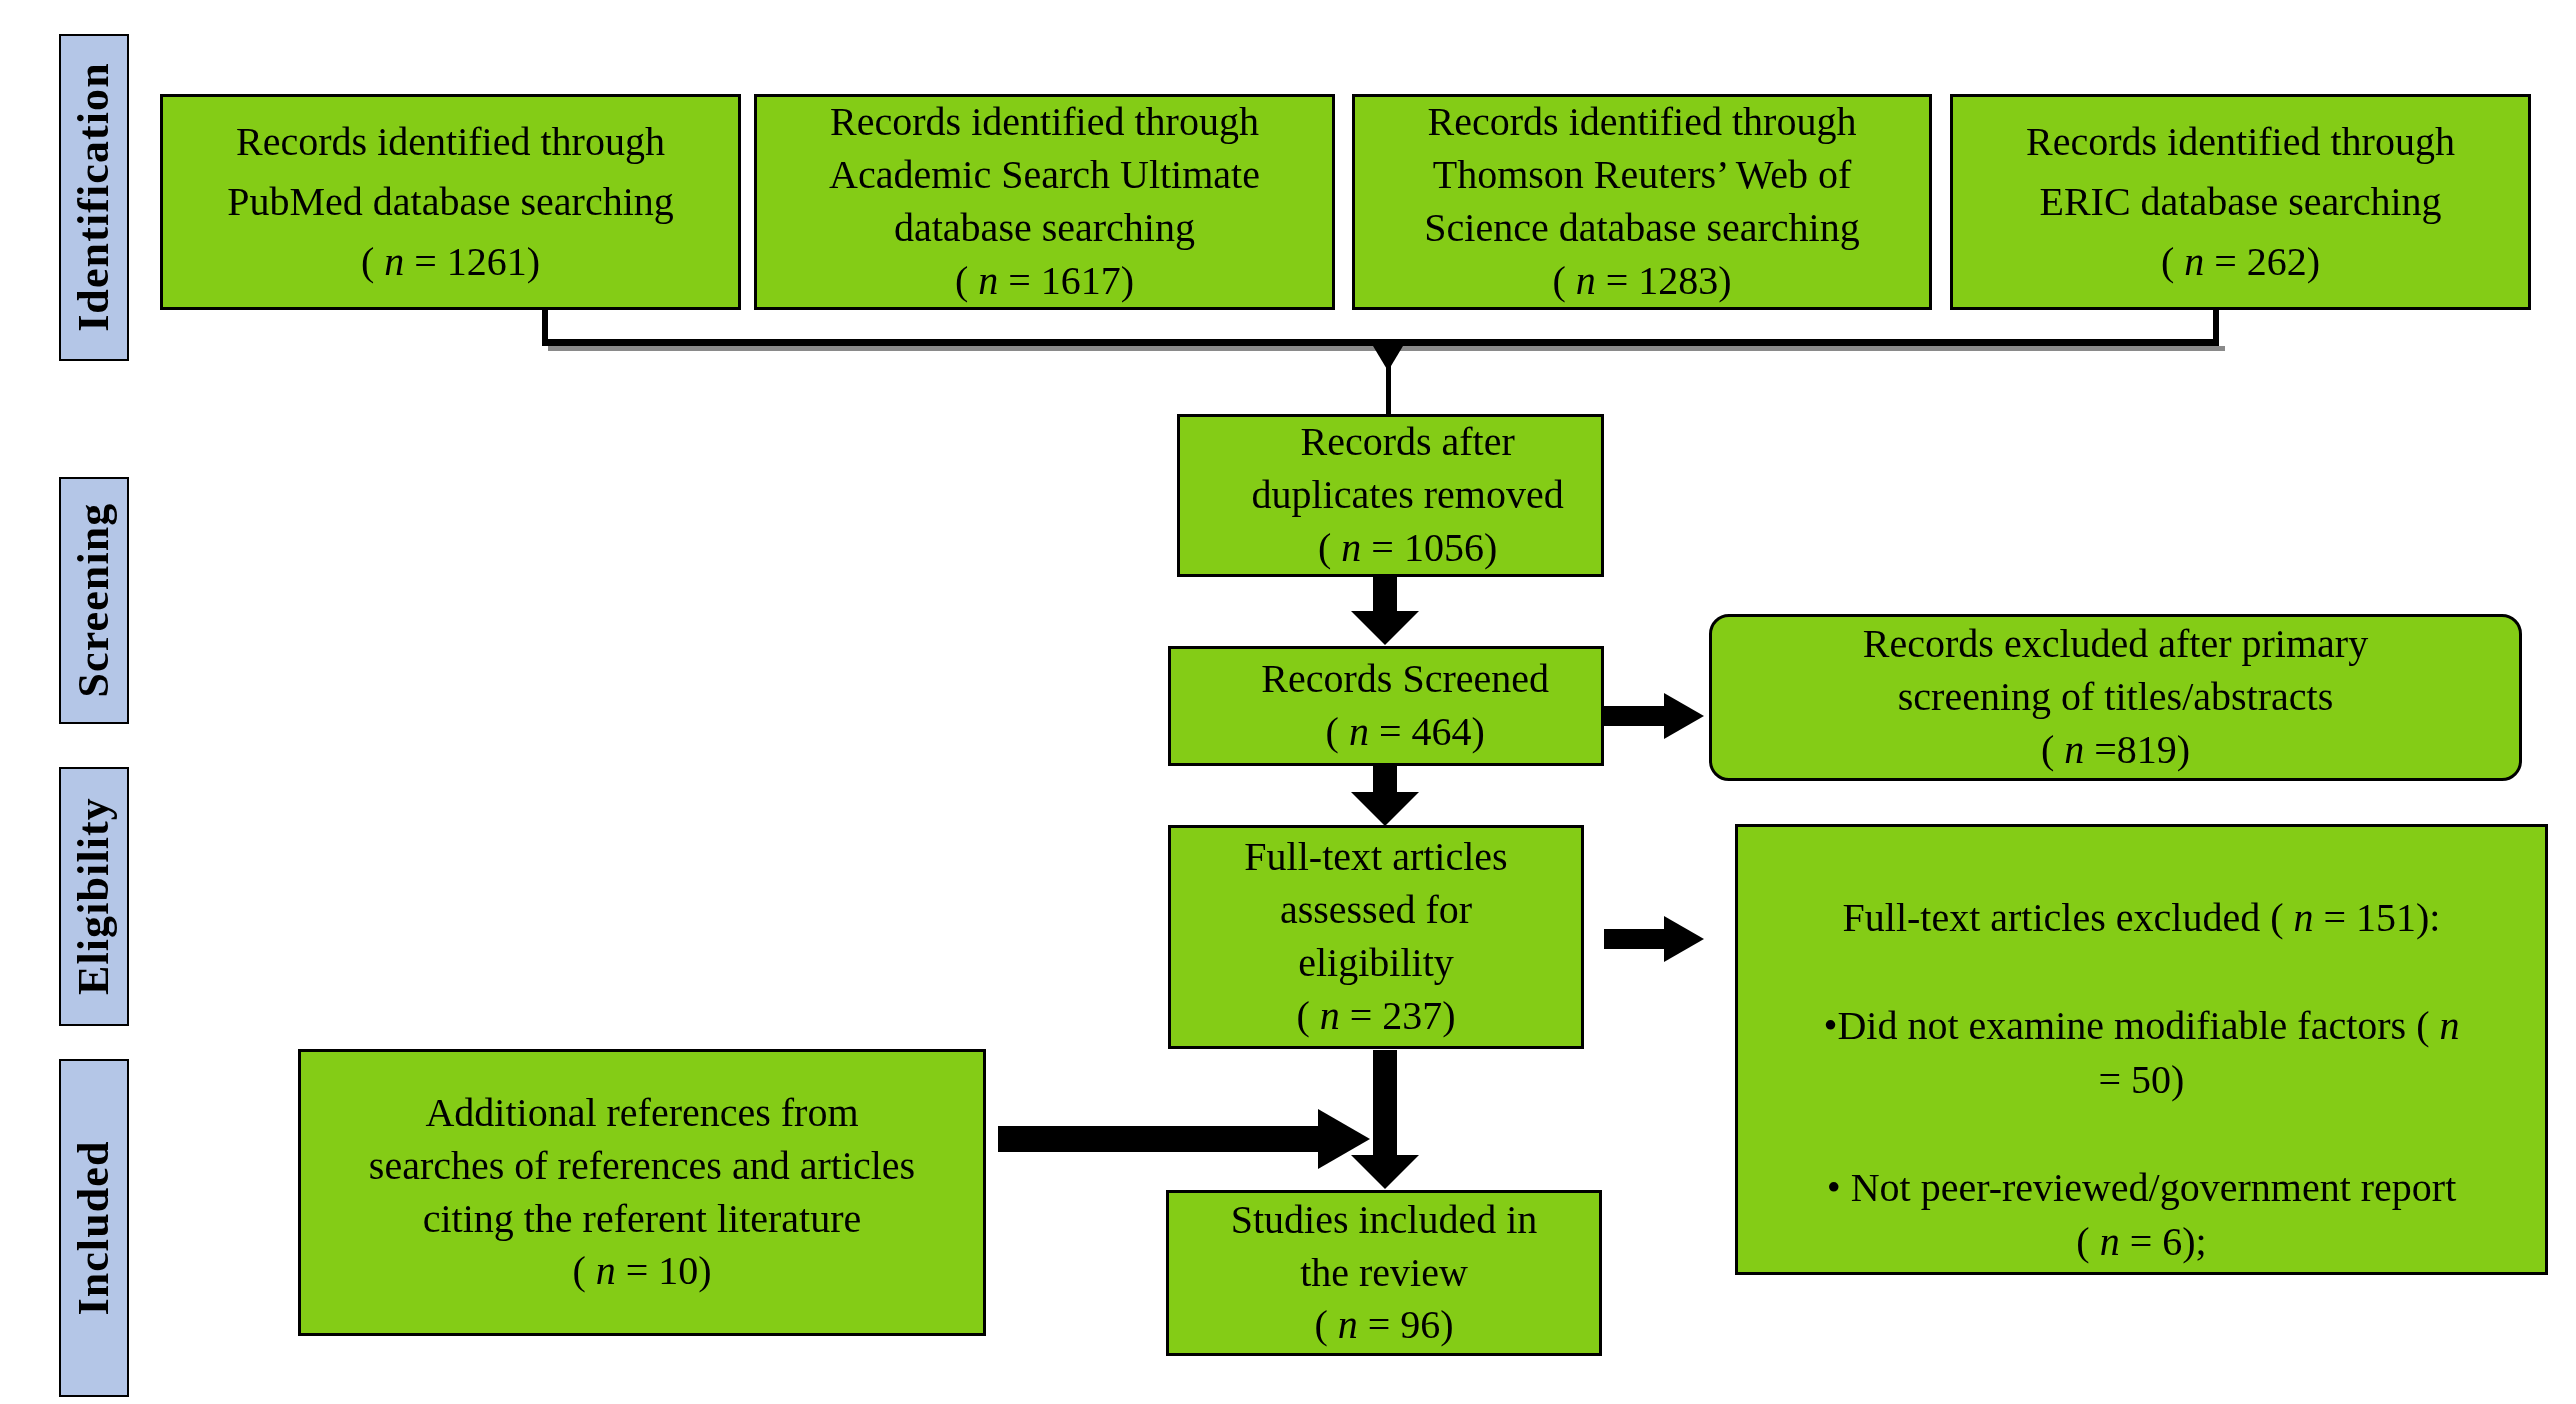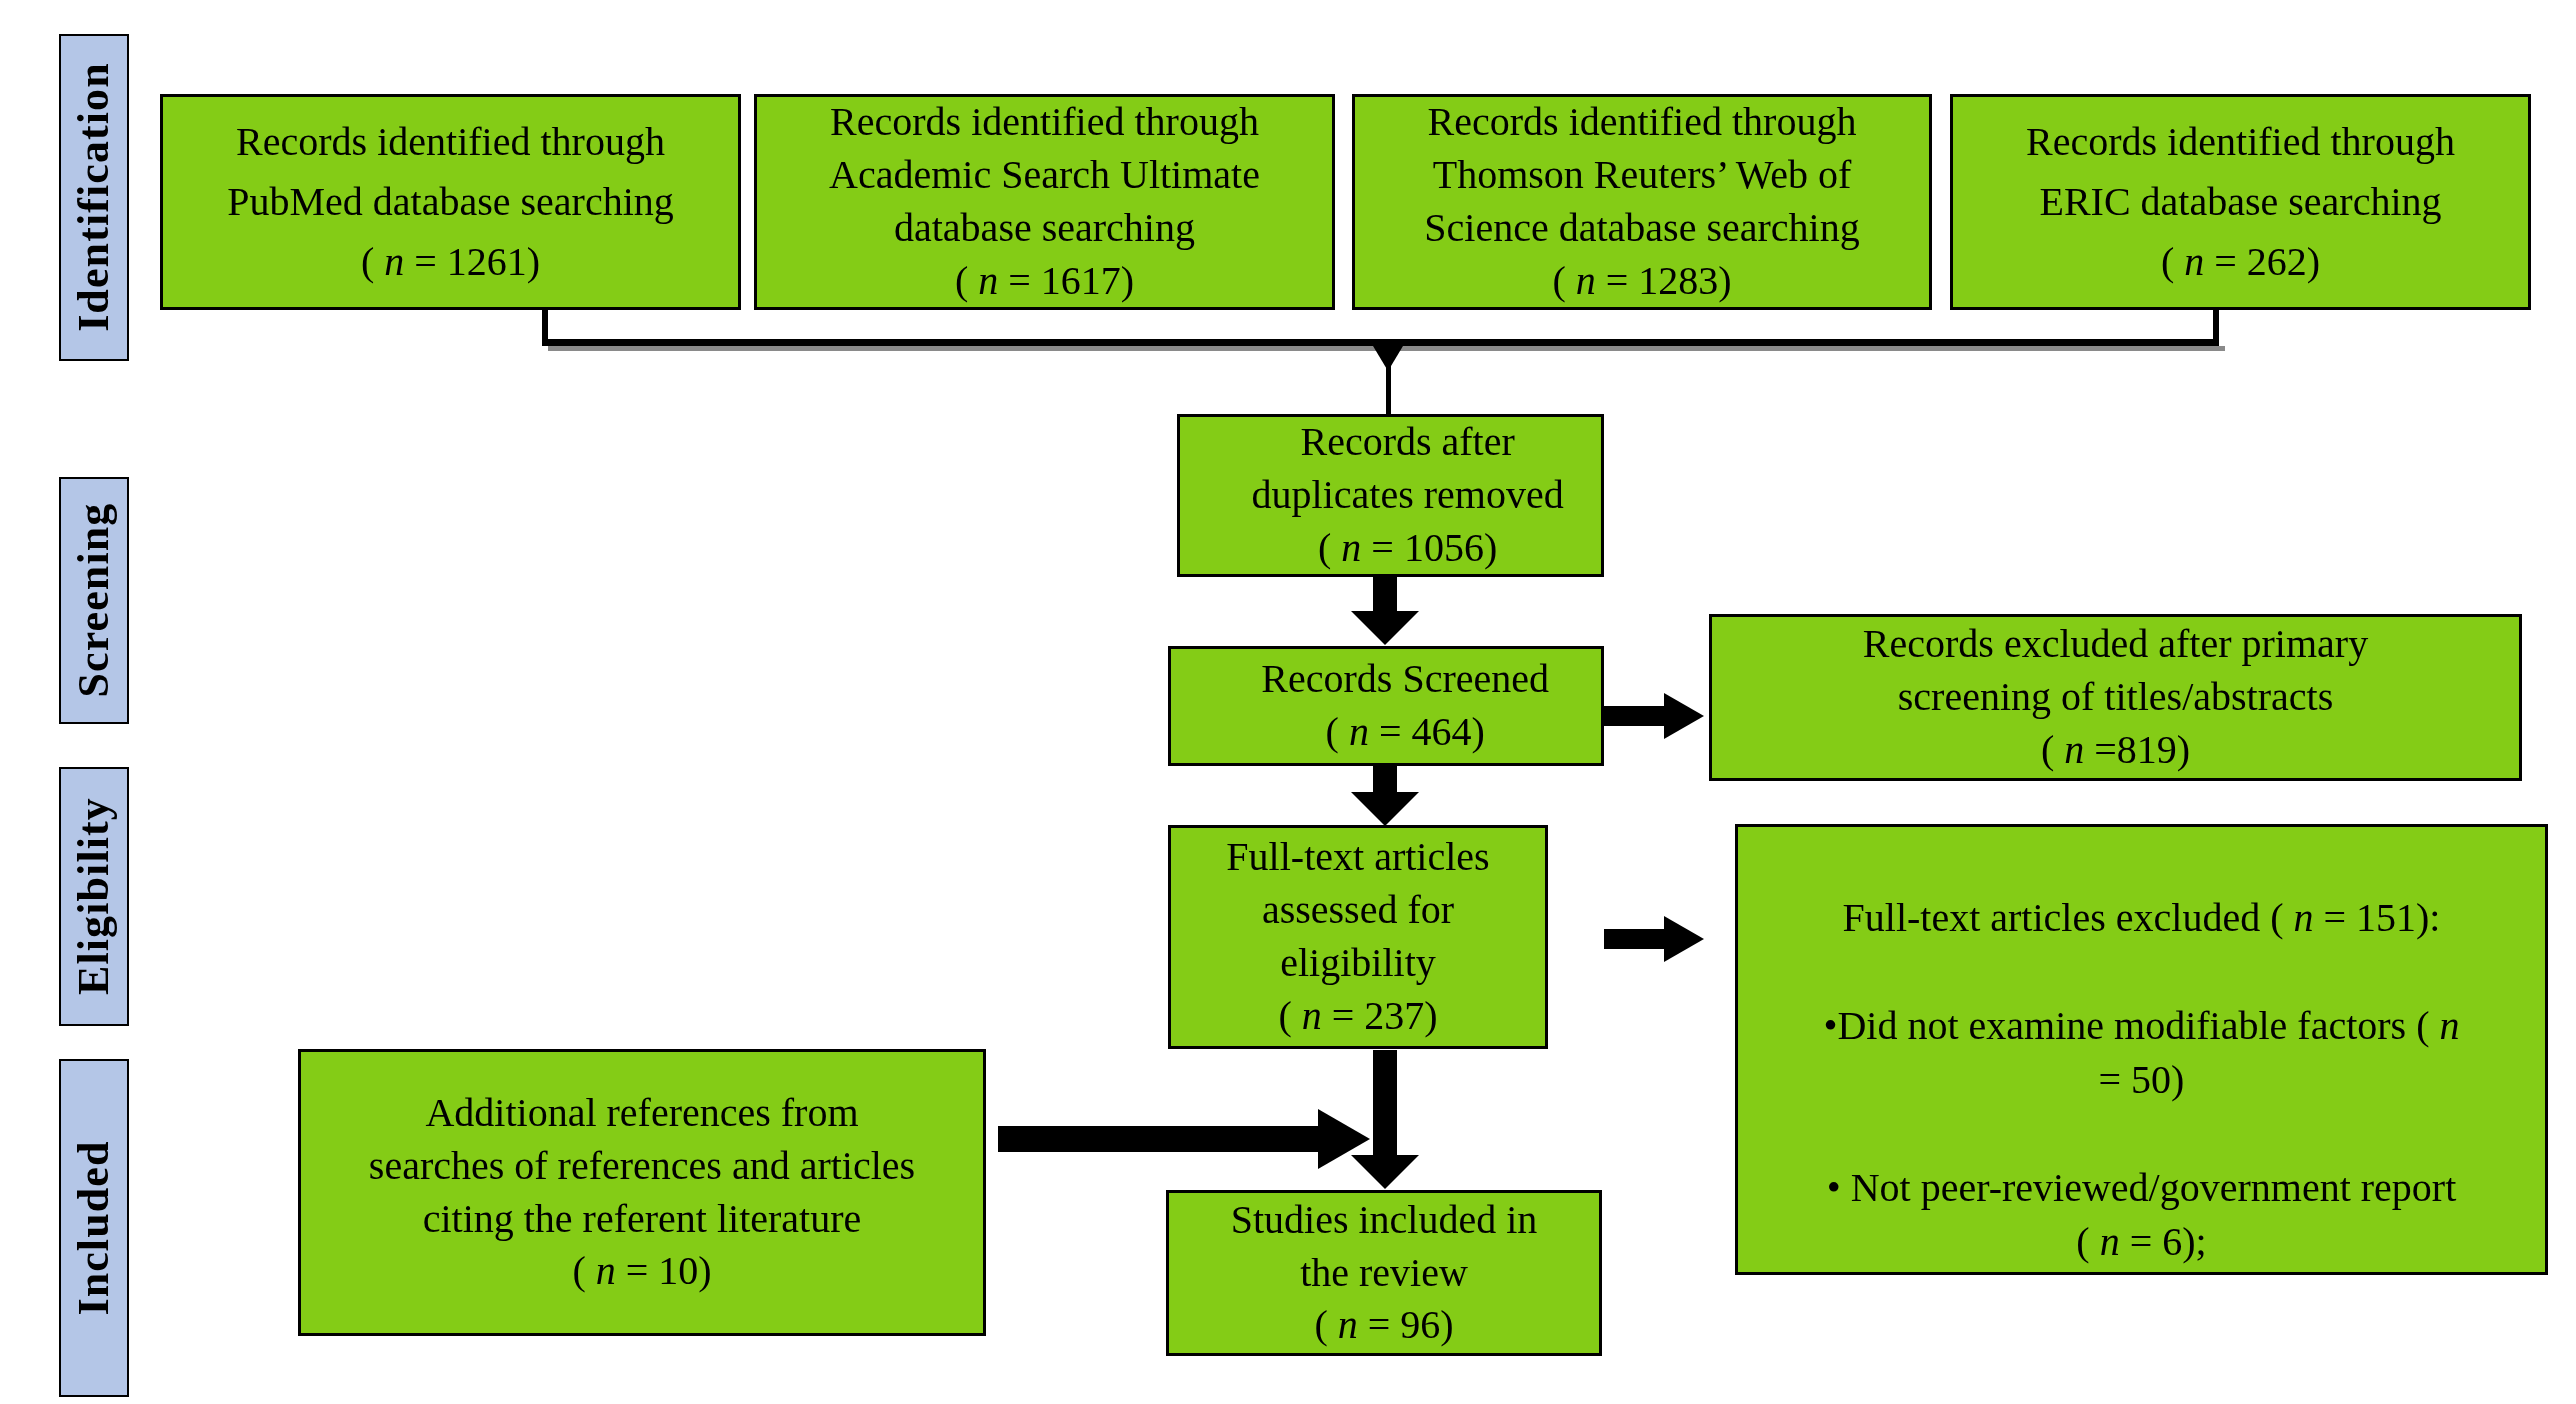--- a/index.html
+++ b/index.html
@@ -99,30 +99,30 @@
   <div class="vhead" style="left:1351px;top:611px;"></div>
 
   <div class="box" style="left:1168px;top:646px;width:436px;height:120px;padding-left:44px;">
     <span>Records Screened
 ( <i>n</i> = 464)</span>
   </div>
 
   <div class="hshaft" style="left:1604px;top:706px;width:61px;"></div>
   <div class="rhead" style="left:1664px;top:693px;"></div>
 
-  <div class="box" style="left:1709px;top:614px;width:813px;height:167px;">
+  <div class="box" style="left:1709px;top:614px;width:813px;height:167px;border-radius:20px;">
     <span>Records excluded after primary
 screening of titles/abstracts
 ( <i>n</i> =819)</span>
   </div>
 
   <div class="vshaft" style="left:1373px;top:766px;height:27.5px;"></div>
   <div class="vhead" style="left:1351px;top:792px;"></div>
 
-  <div class="box" style="left:1168px;top:825px;width:380px;height:224px;">
+  <div class="box" style="left:1168px;top:825px;width:416px;height:224px;">
     <span>Full-text articles
 assessed for
 eligibility
 ( <i>n</i> = 237)</span>
   </div>
 
   <div class="hshaft" style="left:1604px;top:929px;width:61px;"></div>
   <div class="rhead" style="left:1664px;top:916px;"></div>
 
   <div class="box bullets" style="left:1709px;top:824px;width:813px;height:451px;margin-left:26px;">

